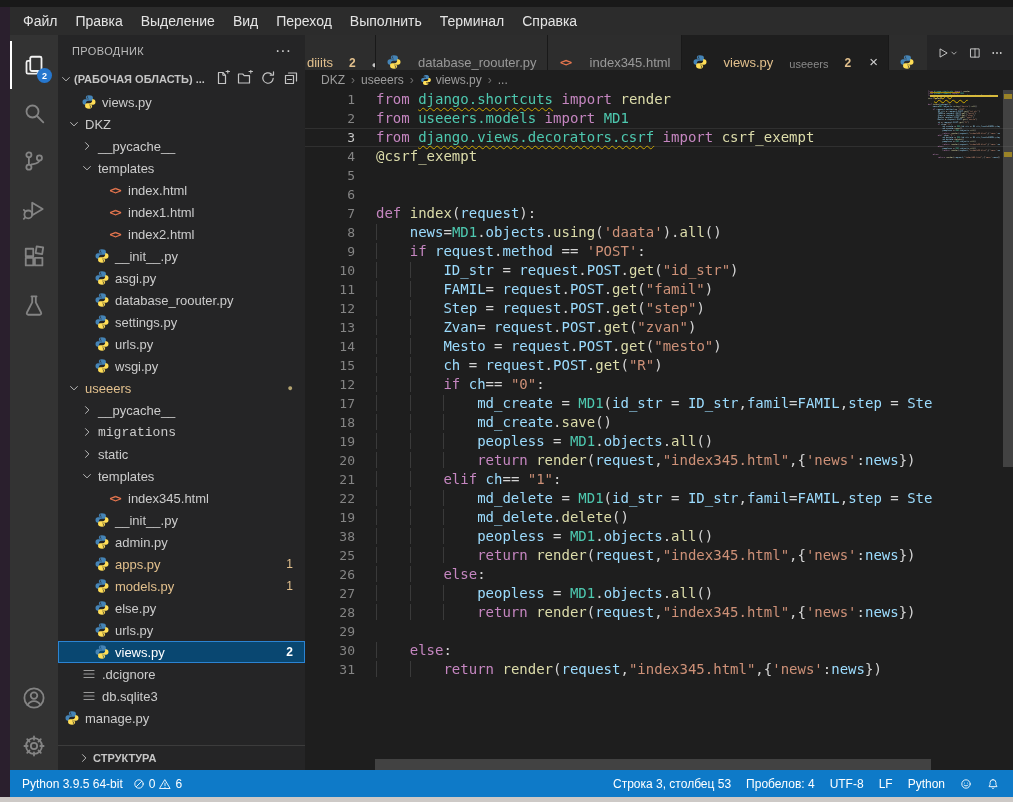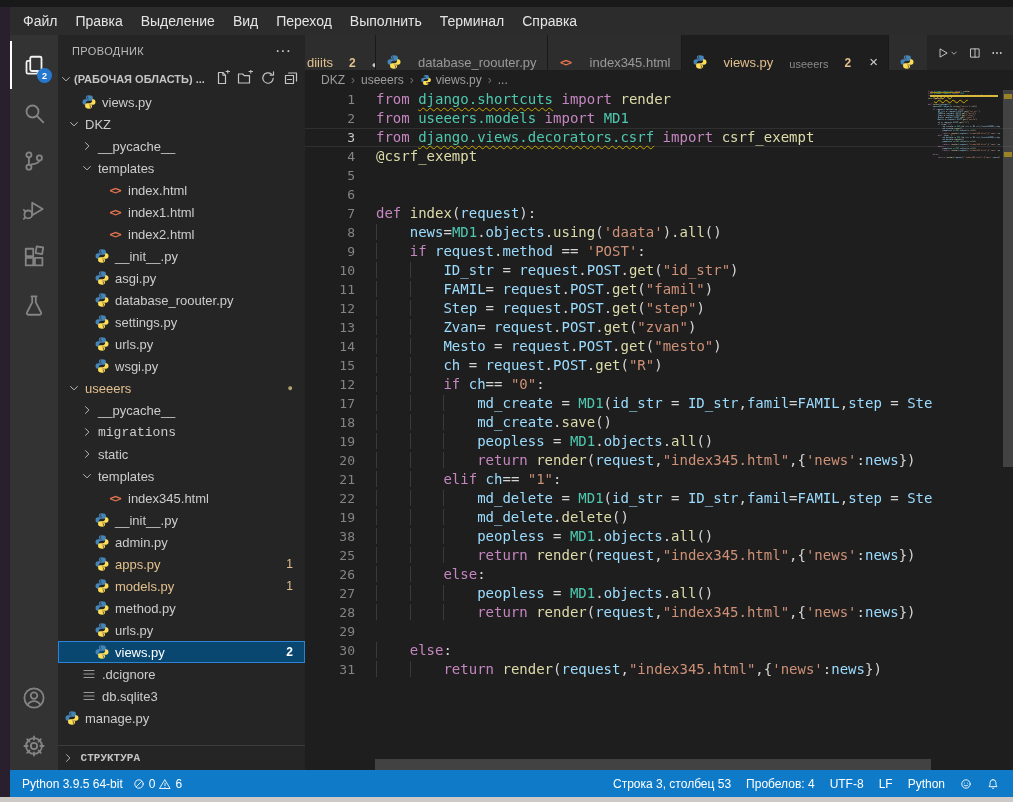--- a/index.html
+++ b/index.html
@@ -29,22 +29,22 @@
   .ws-actions{display:flex;gap:7px;color:#c5c5c5;}
   .tree{flex:none;}
   .trow{height:22px;display:flex;align-items:center;font-size:13px;white-space:nowrap;position:relative;}
   .trow .nm{margin-left:5px;}
   .trow.mod .nm{color:#E2C08D;}
   .trow.sel{background:#094771;box-shadow:inset 0 0 0 1px #2b84d3;color:#ffffff;}
   .tbadge{position:absolute;right:12px;font-size:12px;color:#E2C08D;}
   .trow.sel .tbadge{color:#ffffff;font-weight:bold;}
   .tdot{position:absolute;right:12px;font-size:9px;color:#b3a370;}
   .sb-fill{flex:1;}
-  .outline-row{height:24px;border-top:1px solid #3c3c3c;display:flex;align-items:center;padding-left:4px;
-               font-weight:bold;font-size:11px;color:#c5c5c5;flex:none;font-family:Liberation Mono, monospace;}
+  .outline-row{height:24px;border-top:1px solid #3c3c3c;display:flex;align-items:center;padding-left:20px;
+               font-weight:bold;font-size:11px;color:#c5c5c5;flex:none;}
   
   .editor{flex:1;display:flex;flex-direction:column;min-width:0;background:#1e1e1e;}
   .tabbar{height:35px;background:#252526;display:flex;flex:none;min-width:0;}
   .tabs{display:flex;min-width:0;overflow:hidden;flex:1;}
   .tab{height:35px;display:flex;align-items:flex-end;background:#2d2d2d;border-right:1px solid #191919;
        padding:0 10px;font-size:13px;color:#999999;gap:16px;flex:none;}
   .tab.active{background:#1e1e1e;color:#ffffff;}
   .tab .tlabel.dirtyc{color:#E2C08D;}
   .tab .tdesc{font-size:11px;color:#8a8a8a;}
   .tab .tnum{color:#E2C08D;font-size:12px;font-weight:bold;}
@@ -417,21 +417,21 @@
             <span class="nm">models.py</span>
             <span class="tbadge">1</span>
           </div>
           <div class="trow" style="padding-left: 36px;">
             <span class="ic ">
               <svg viewBox="0 0 16 16">
                 <path stroke="none" fill="#4584b6" d="M7.9 1.3c-2.1 0-3 .9-3 2.1v1.4h3.1v.5H3.8c-1.3 0-2.3 1-2.3 2.7s1 2.7 2.3 2.7h1.1V9c0-1.2 1-2.2 2.2-2.2h3c1 0 1.8-.8 1.8-1.8V3.4c0-1.2-1.5-2.1-4-2.1zM6.5 2.4a.7.7 0 1 1 0 1.4.7.7 0 0 1 0-1.4z"></path>
                 <path stroke="none" fill="#ffde57" d="M8.1 14.7c2.1 0 3-.9 3-2.1v-1.4H8v-.5h4.2c1.3 0 2.3-1 2.3-2.7s-1-2.7-2.3-2.7h-1.1V7c0 1.2-1 2.2-2.2 2.2h-3c-1 0-1.8.8-1.8 1.8v1.6c0 1.2 1.5 2.1 4 2.1zm1.4-1.1a.7.7 0 1 1 0-1.4.7.7 0 0 1 0 1.4z"></path>
               </svg>
             </span>
-            <span class="nm">method.py</span>
+            <span class="nm">else.py</span>
           </div>
           <div class="trow" style="padding-left: 36px;">
             <span class="ic ">
               <svg viewBox="0 0 16 16">
                 <path stroke="none" fill="#4584b6" d="M7.9 1.3c-2.1 0-3 .9-3 2.1v1.4h3.1v.5H3.8c-1.3 0-2.3 1-2.3 2.7s1 2.7 2.3 2.7h1.1V9c0-1.2 1-2.2 2.2-2.2h3c1 0 1.8-.8 1.8-1.8V3.4c0-1.2-1.5-2.1-4-2.1zM6.5 2.4a.7.7 0 1 1 0 1.4.7.7 0 0 1 0-1.4z"></path>
                 <path stroke="none" fill="#ffde57" d="M8.1 14.7c2.1 0 3-.9 3-2.1v-1.4H8v-.5h4.2c1.3 0 2.3-1 2.3-2.7s-1-2.7-2.3-2.7h-1.1V7c0 1.2-1 2.2-2.2 2.2h-3c-1 0-1.8.8-1.8 1.8v1.6c0 1.2 1.5 2.1 4 2.1zm1.4-1.1a.7.7 0 1 1 0-1.4.7.7 0 0 1 0 1.4z"></path>
               </svg>
             </span>
             <span class="nm">urls.py</span>
           </div>

